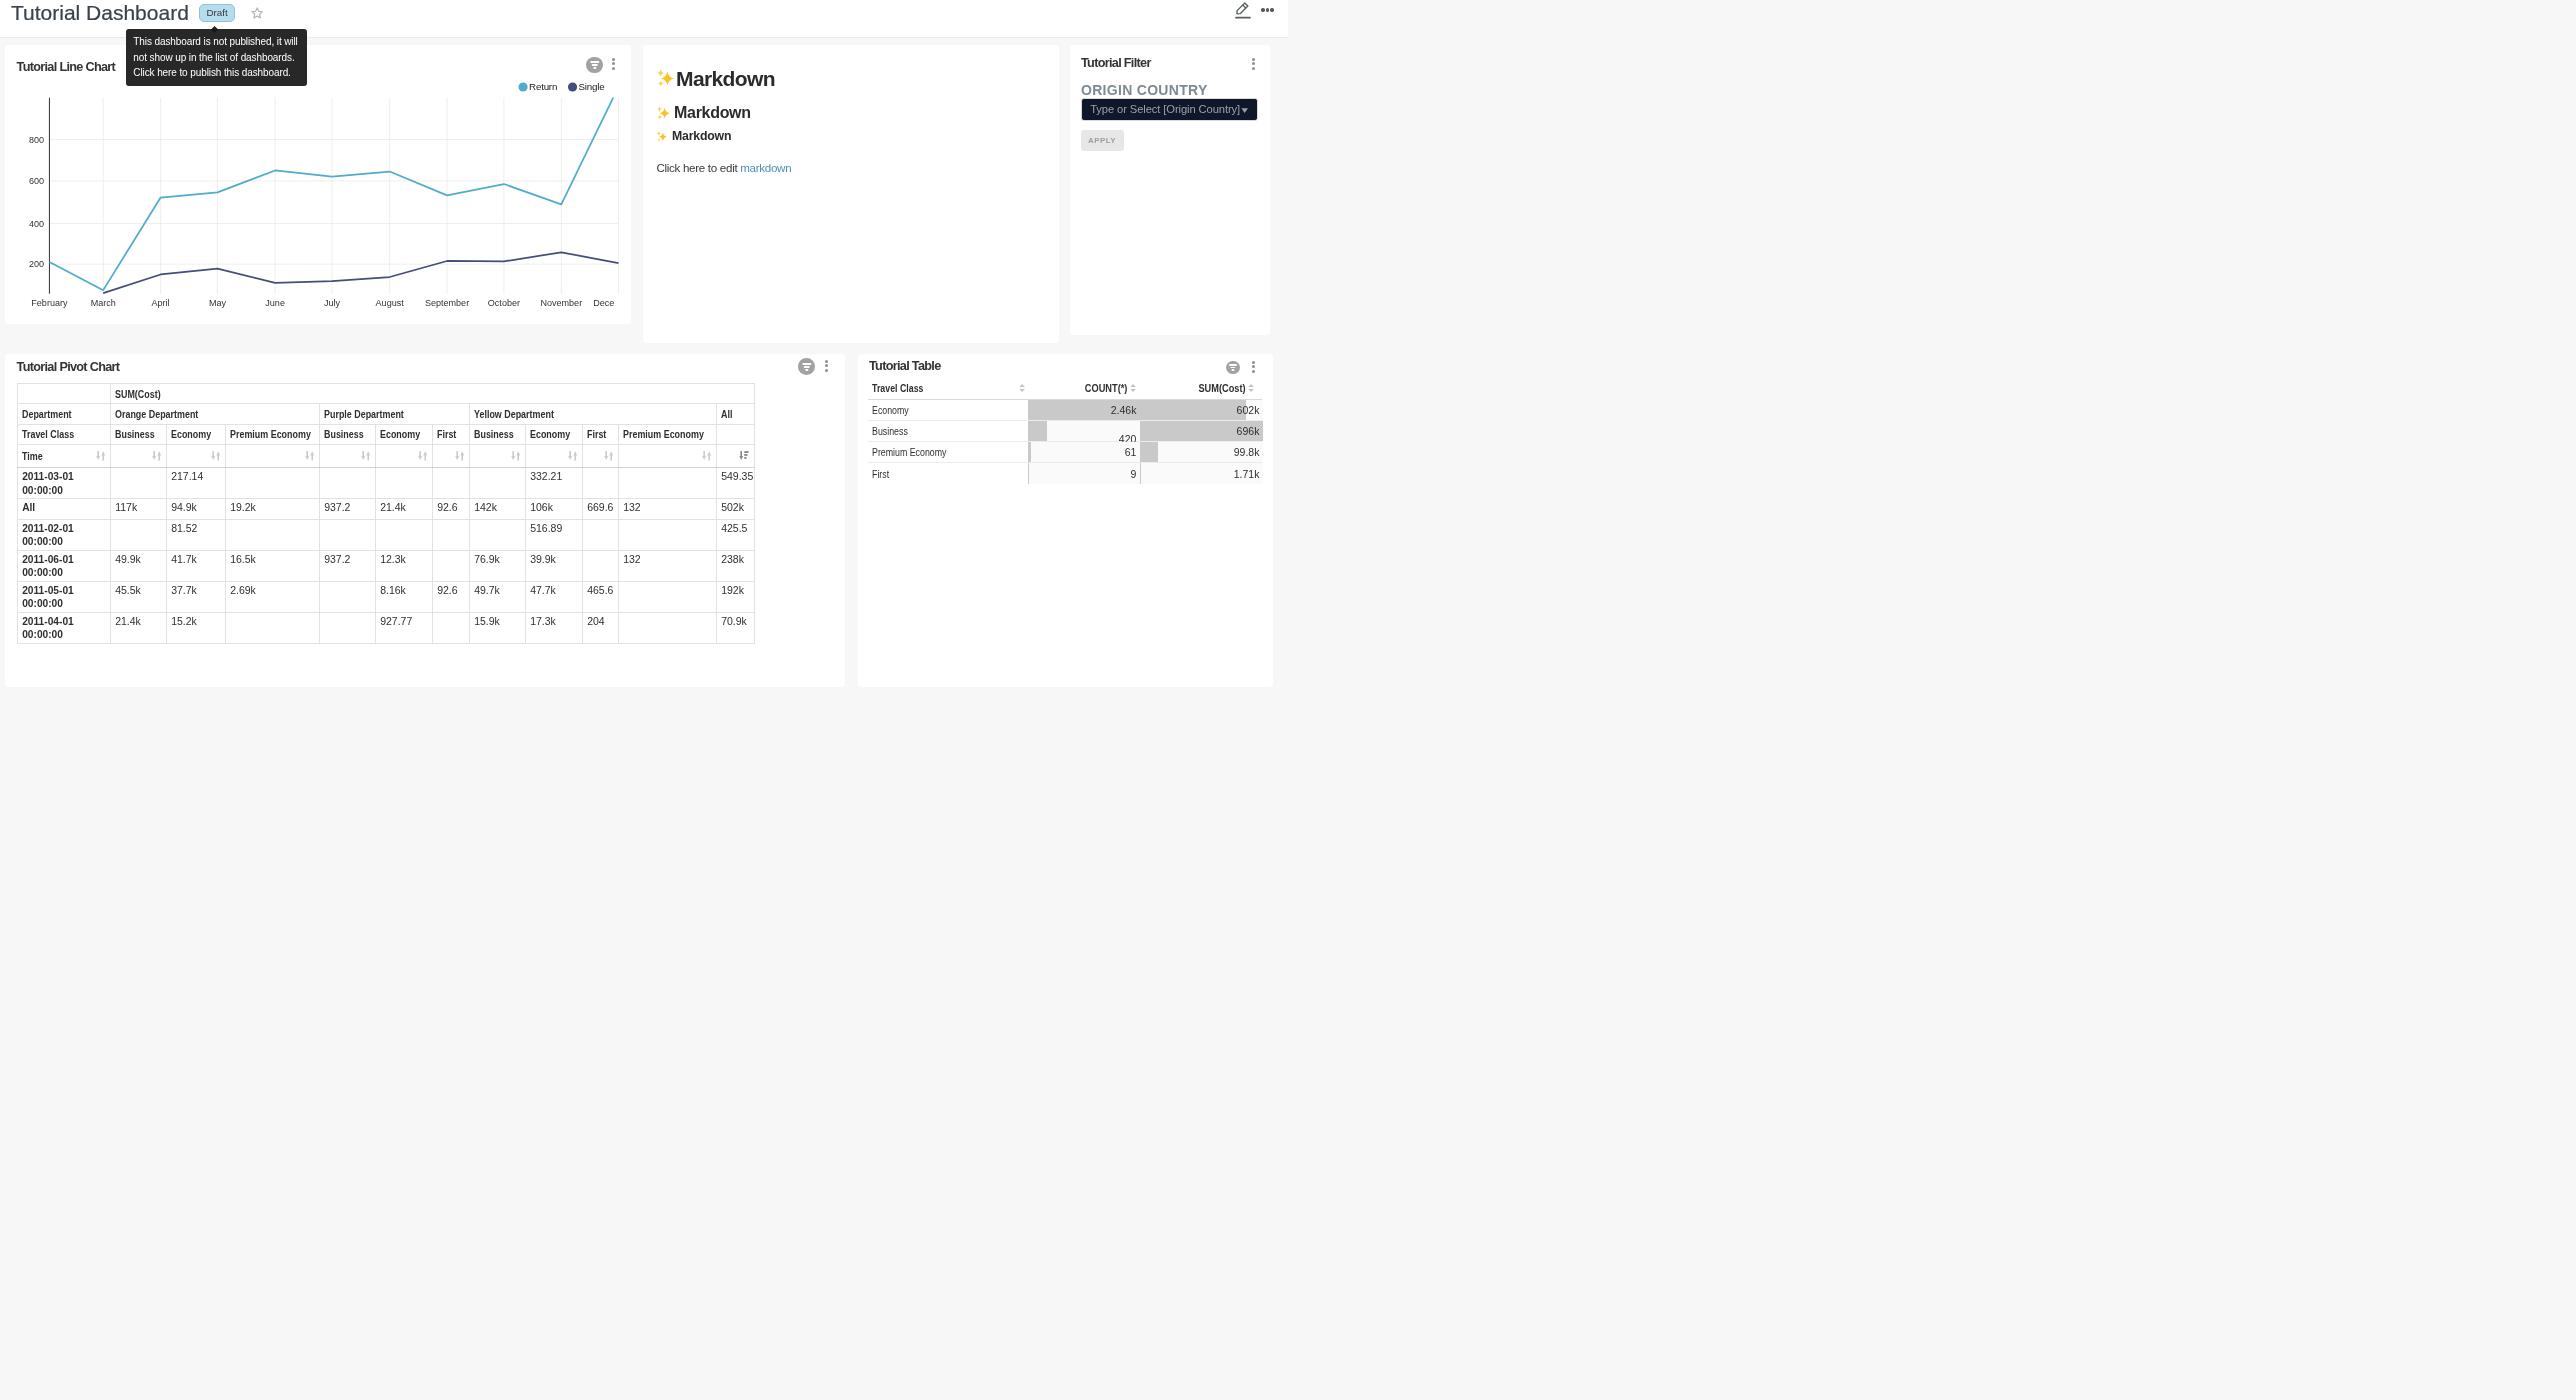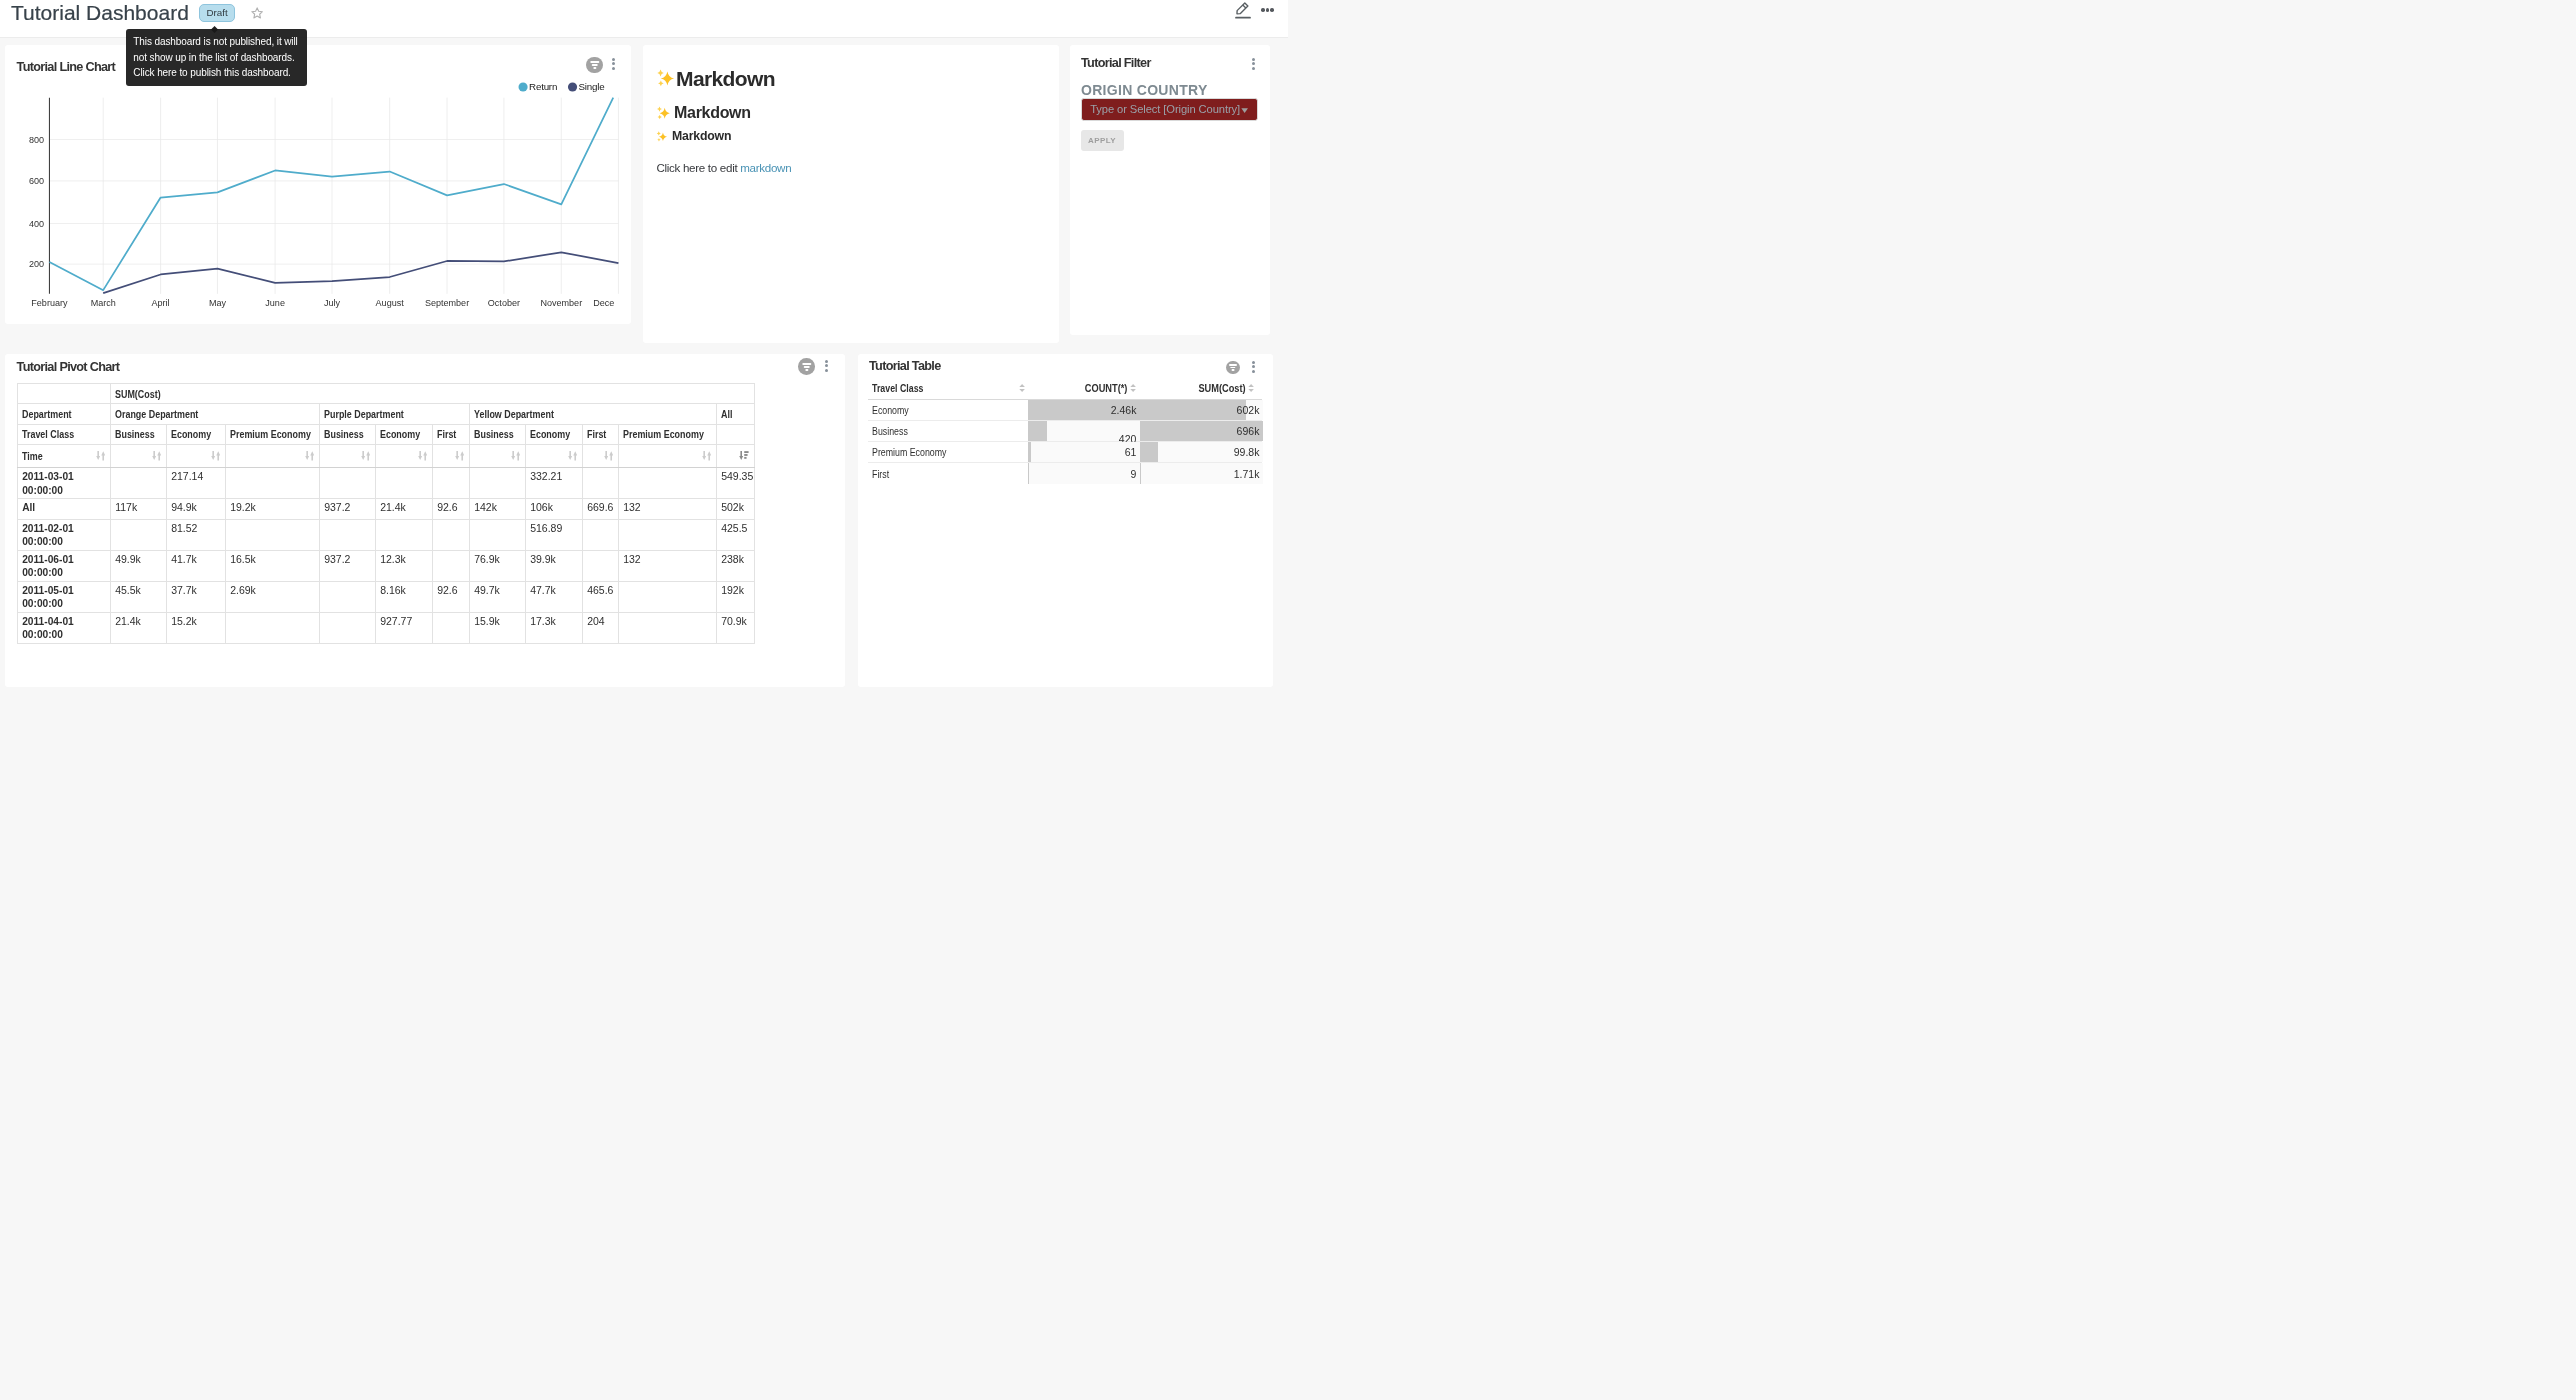--- a/index.html
+++ b/index.html
@@ -160,21 +160,21 @@
 </div>
 
 <div class="card" id="filtercard" style="left:1070px;top:45px;width:200px;height:290px;">
   <div class="ctitle" style="left:11px;top:12.3px;">Tutorial Filter</div>
   <div class="kebab" style="position:absolute;left:182px;top:0;">
     <i style="top:13px;"></i>
       <i style="top:17.4px;"></i>
       <i style="top:22px;"></i>
   </div>
   <div style="position:absolute;left:11px;top:37px;font-size:14px;font-weight:700;letter-spacing:0.3px;color:#7e8a91;">ORIGIN COUNTRY</div>
-  <div style="position:absolute;left:11.2px;top:53px;width:177px;height:23.4px;border:0.7px solid #d9d9d9;border-radius:2.9px;background:#7f1d1d;">
+  <div style="position:absolute;left:11.2px;top:53px;width:177px;height:23.4px;border:0.7px solid #d9d9d9;border-radius:2.9px;background:#0f172a;">
     <div style="position:absolute;left:8px;top:4.4px;font-size:11.2px;letter-spacing:-0.1px;color:#9aa1a9;">Type or Select [Origin Country]</div>
     <svg style="position:absolute;right:8.7px;top:9.4px;" width="7.3" height="5.4" viewBox="0 0 10 7.5">
         <path d="M0.4 0.4 L5 7 L9.6 0.4 Z" fill="#9e9e9e"></path>
       </svg>
   </div>
   <div style="position:absolute;left:10.5px;top:85px;width:43px;height:21px;background:#e7e7e7;border-radius:2.9px;text-align:center;font-size:8px;font-weight:700;letter-spacing:0.4px;color:#9e9e9e;line-height:21px;">APPLY</div>
 </div>
 
 <div class="card" id="pivotcard" style="left:5.4px;top:354px;width:840px;height:333px;">
   <div class="ctitle" style="left:11.2px;top:6.9px;">Tutorial Pivot Chart</div>

